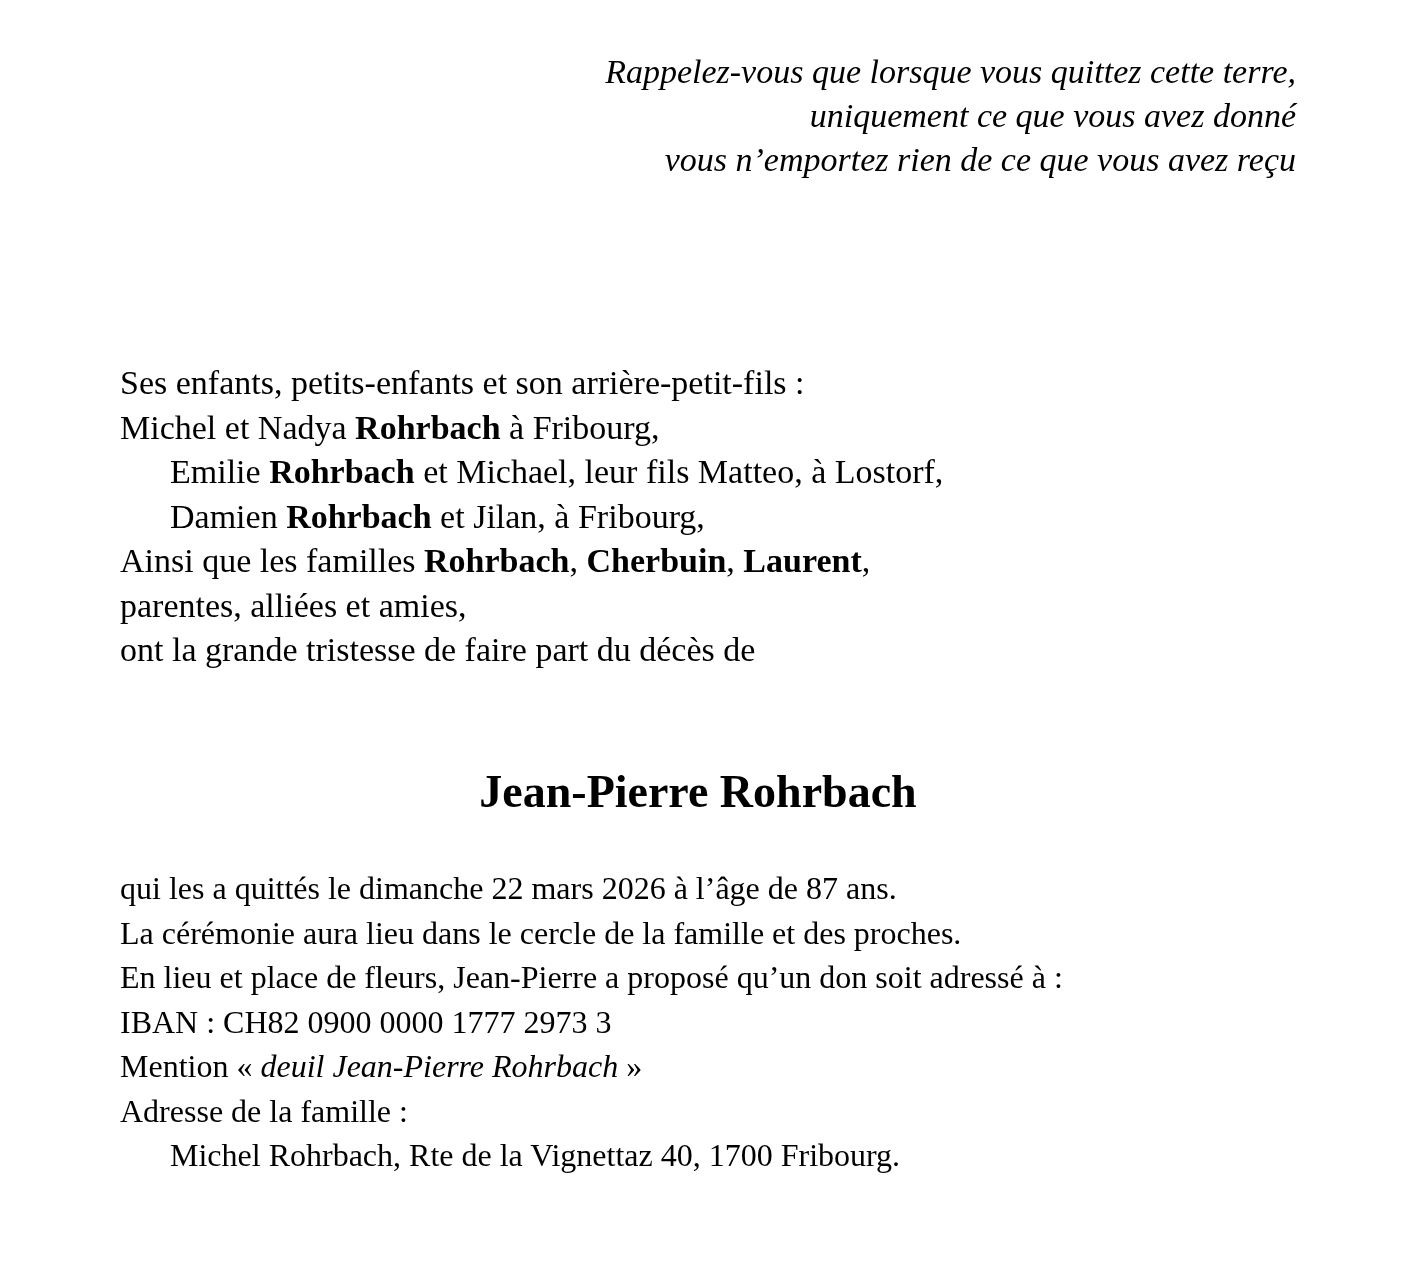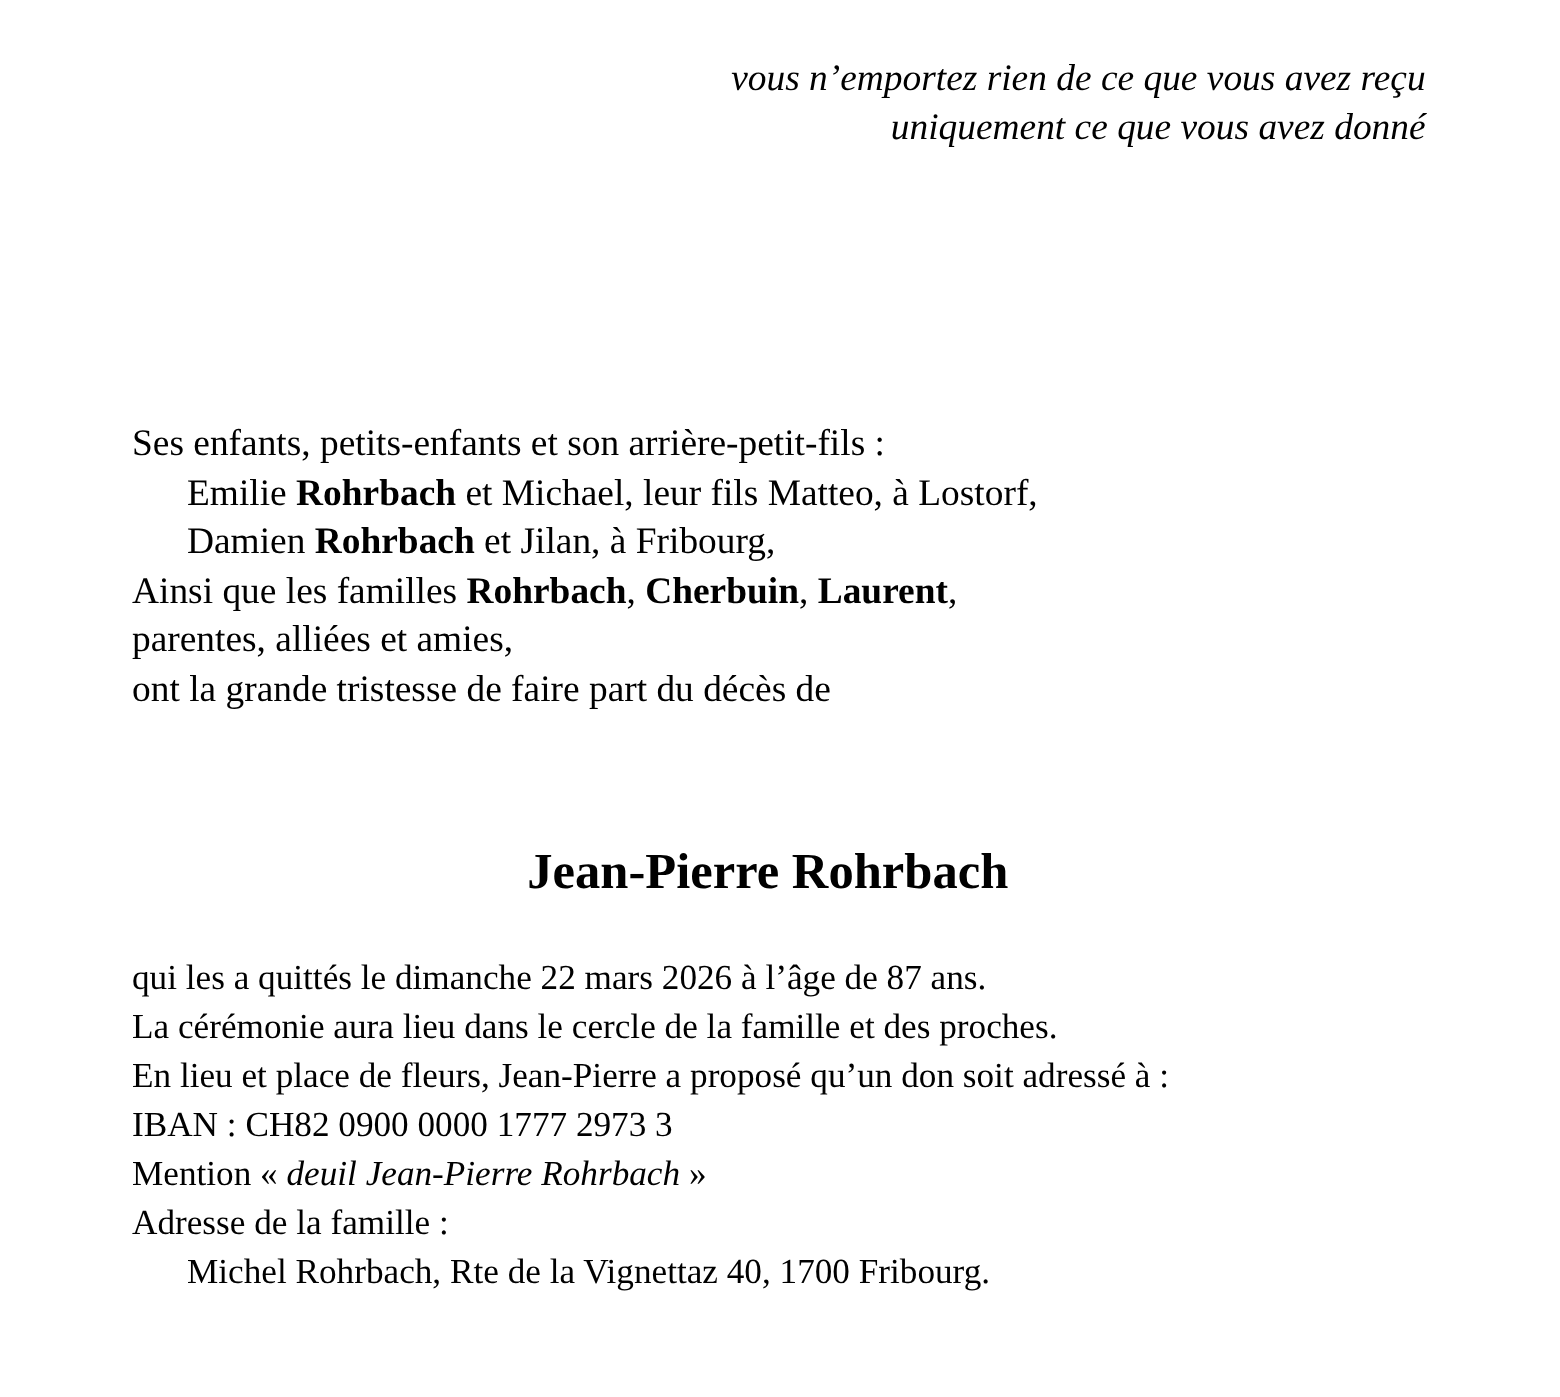--- a/index.html
+++ b/index.html
@@ -23,21 +23,21 @@
     right: 122px;
     text-align: right;
     font-style: italic;
     font-size: 34px;
     line-height: 44px;
     white-space: nowrap;
   }
   
   .family {
     position: absolute;
-    top: 382px;
+    top: 361px;
     left: 120px;
     width: 1190px;
     font-size: 34px;
     line-height: 44.5px;
   }
   .family .line,
   .details .line {
     white-space: nowrap;
   }
   .indented {
@@ -64,26 +64,28 @@
     font-size: 32px;
     line-height: 44.5px;
   }
 </style>
 </head>
 <body>
 
 <div id="page">
 
   <div class="quote">
+    <div class="line">Rappelez-vous que lorsque vous quittez cette terre,</div>
+    <div class="line">uniquement ce que vous avez donné</div>
     <div class="line">vous n’emportez rien de ce que vous avez reçu</div>
-    <div class="line">uniquement ce que vous avez donné</div>
   </div>
 
   <div class="family">
     <div class="line"><span>Ses enfants, petits-enfants et son arrière-petit-fils :</span></div>
+    <div class="line"><span>Michel et Nadya </span><span style="font-weight: bold;">Rohrbach</span><span> à Fribourg,</span></div>
     <div class="line indented"><span>Emilie </span><span style="font-weight: bold;">Rohrbach</span><span> et Michael, leur fils Matteo, à Lostorf,</span></div>
     <div class="line indented"><span>Damien </span><span style="font-weight: bold;">Rohrbach</span><span> et Jilan, à Fribourg,</span></div>
     <div class="line"><span>Ainsi que les familles </span><span style="font-weight: bold;">Rohrbach</span><span>, </span><span style="font-weight: bold;">Cherbuin</span><span>, </span><span style="font-weight: bold;">Laurent</span><span>,</span></div>
     <div class="line"><span>parentes, alliées et amies,</span></div>
     <div class="line"><span>ont la grande tristesse de faire part du décès de</span></div>
   </div>
 
   <div class="name">Jean-Pierre Rohrbach</div>
 
   <div class="details">

